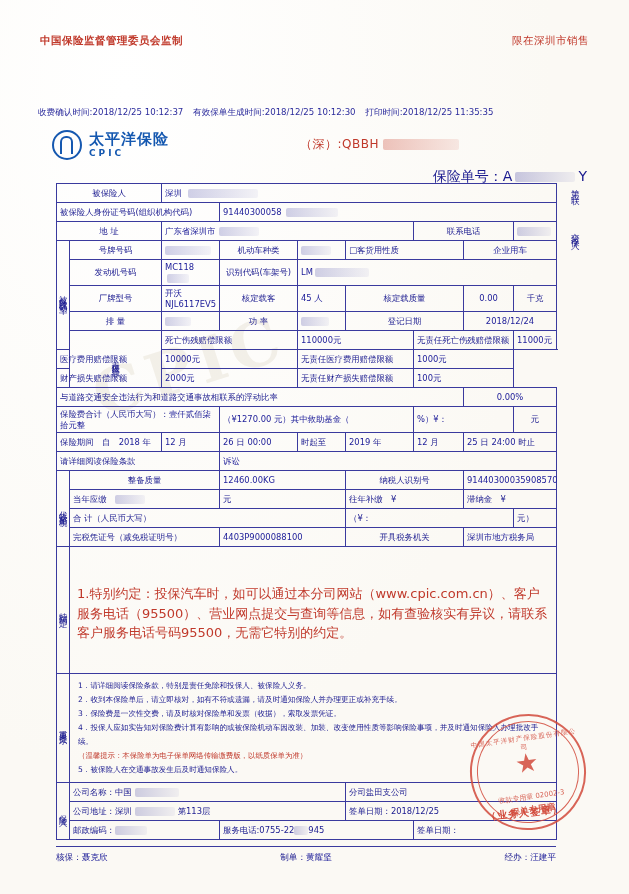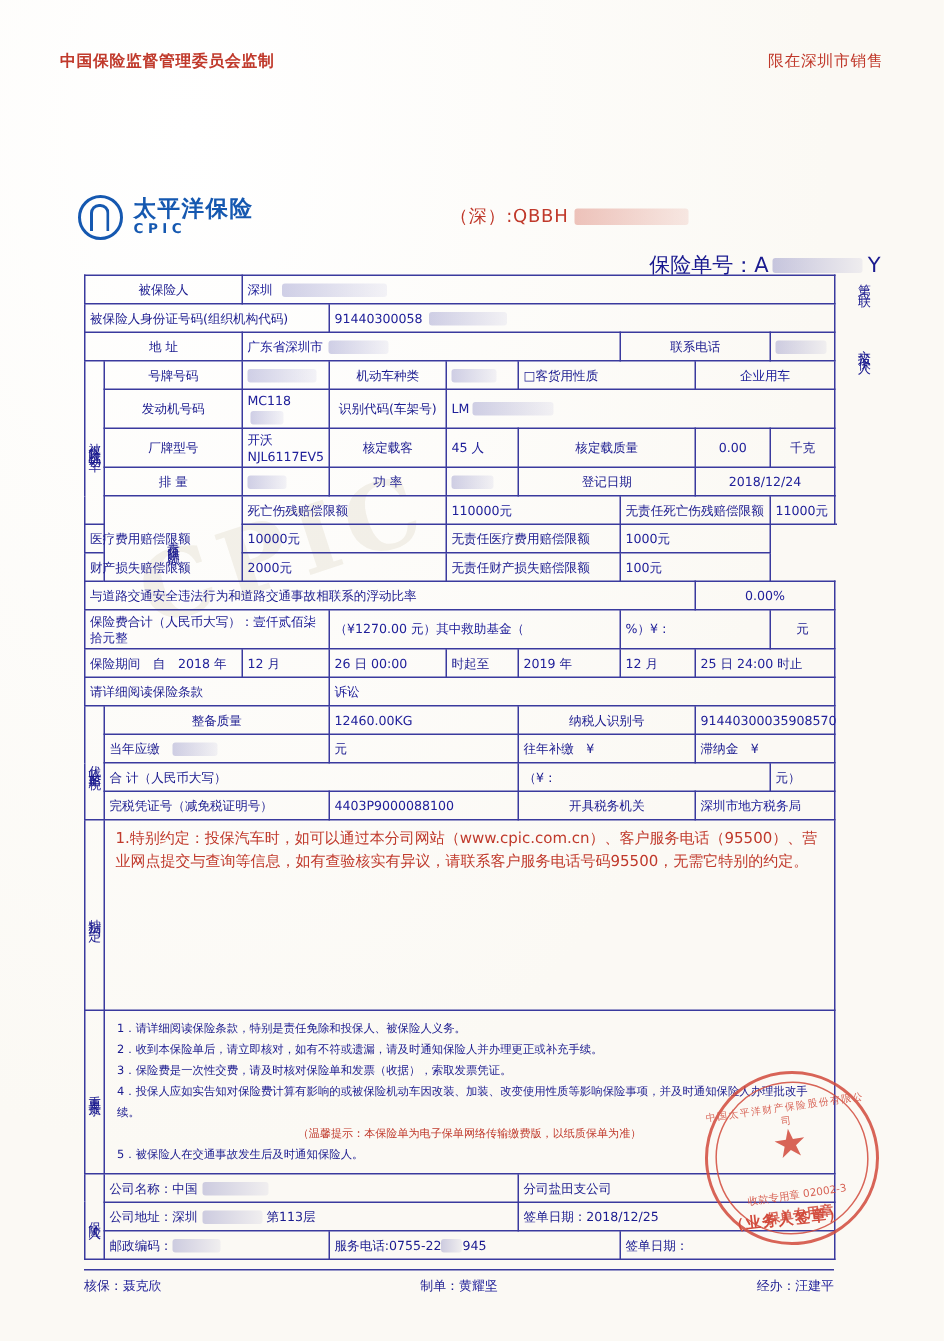--- a/index.html
+++ b/index.html
@@ -77,21 +77,21 @@
 
   
   .side-strip{
     position:absolute;left:560px;top:183px;height:380px;width:30px;
     font-size:8.6px;color:#1a1a8f;text-align:center;line-height:1.6;
   }
   .side-strip div{writing-mode:vertical-rl;text-orientation:upright;margin:0 auto;letter-spacing:3px;}
 
   
   .notes{
-    font-size:10px;color:#c0392b;line-height:1.5;padding:3px 4px;
+    font-size:13px;color:#c0392b;line-height:1.5;padding:3px 4px;margin-top:32px;
   }
   .notes2{font-size:7.6px;color:#1a1a8f;line-height:1.85;padding:3px 5px;}
 
   
   .stamp{
     position:absolute;left:470px;top:714px;width:112px;height:112px;
     border:2.4px solid #d24b3c;border-radius:50%;
     color:#d24b3c;transform:rotate(-8deg);opacity:.85;
   }
   .stamp .ring{
@@ -124,20 +124,25 @@
 </head>
 <body>
 
 <div class="page">
 
   <div class="watermark">CPIC</div>
 
   <div class="top-left">中国保险监督管理委员会监制</div>
   <div class="top-right">限在深圳市销售</div>
 
+  <div class="time-row">
+    <span>收费确认时间:2018/12/25 10:12:37</span>
+    <span>有效保单生成时间:2018/12/25 10:12:30</span>
+    <span>打印时间:2018/12/25 11:35:35</span>
+  </div>
 
   <div class="logo-wrap">
     <div class="logo-mark"></div>
     <div>
       <div class="logo-cn">太平洋保险</div>
       <div class="logo-en">CPIC</div>
     </div>
   </div>
 
   <div class="qbbh">
@@ -295,21 +300,21 @@
     </tr>
 
     <tr>
       <td class="vert" style="height:95px">重要提示</td>
       <td colspan="8" style="vertical-align:top;height:95px">
         <div class="notes2">
           <div>1．请详细阅读保险条款，特别是责任免除和投保人、被保险人义务。</div>
           <div>2．收到本保险单后，请立即核对，如有不符或遗漏，请及时通知保险人并办理更正或补充手续。</div>
           <div>3．保险费是一次性交费，请及时核对保险单和发票（收据），索取发票凭证。</div>
           <div>4．投保人应如实告知对保险费计算有影响的或被保险机动车因改装、加装、改变使用性质等影响保险事项，并及时通知保险人办理批改手续。</div>
-          <div class="small red" style="text-align:center">（温馨提示：本保险单为电子保单网络传输缴费版，以纸质保单为准）</div>
+          <div class="small red" style="text-align:left">（温馨提示：本保险单为电子保单网络传输缴费版，以纸质保单为准）</div>
           <div>5．被保险人在交通事故发生后及时通知保险人。</div>
         </div>
       </td>
     </tr>
 
     <tr>
       <td class="vert" rowspan="3">保险人</td>
       <td class="lbl" colspan="4"><span>公司名称：中国</span><span class="blurv" style="width:44px;margin-left:3px;"></span></td>
       <td class="lbl" colspan="4">分司盐田支公司</td>
     </tr>

